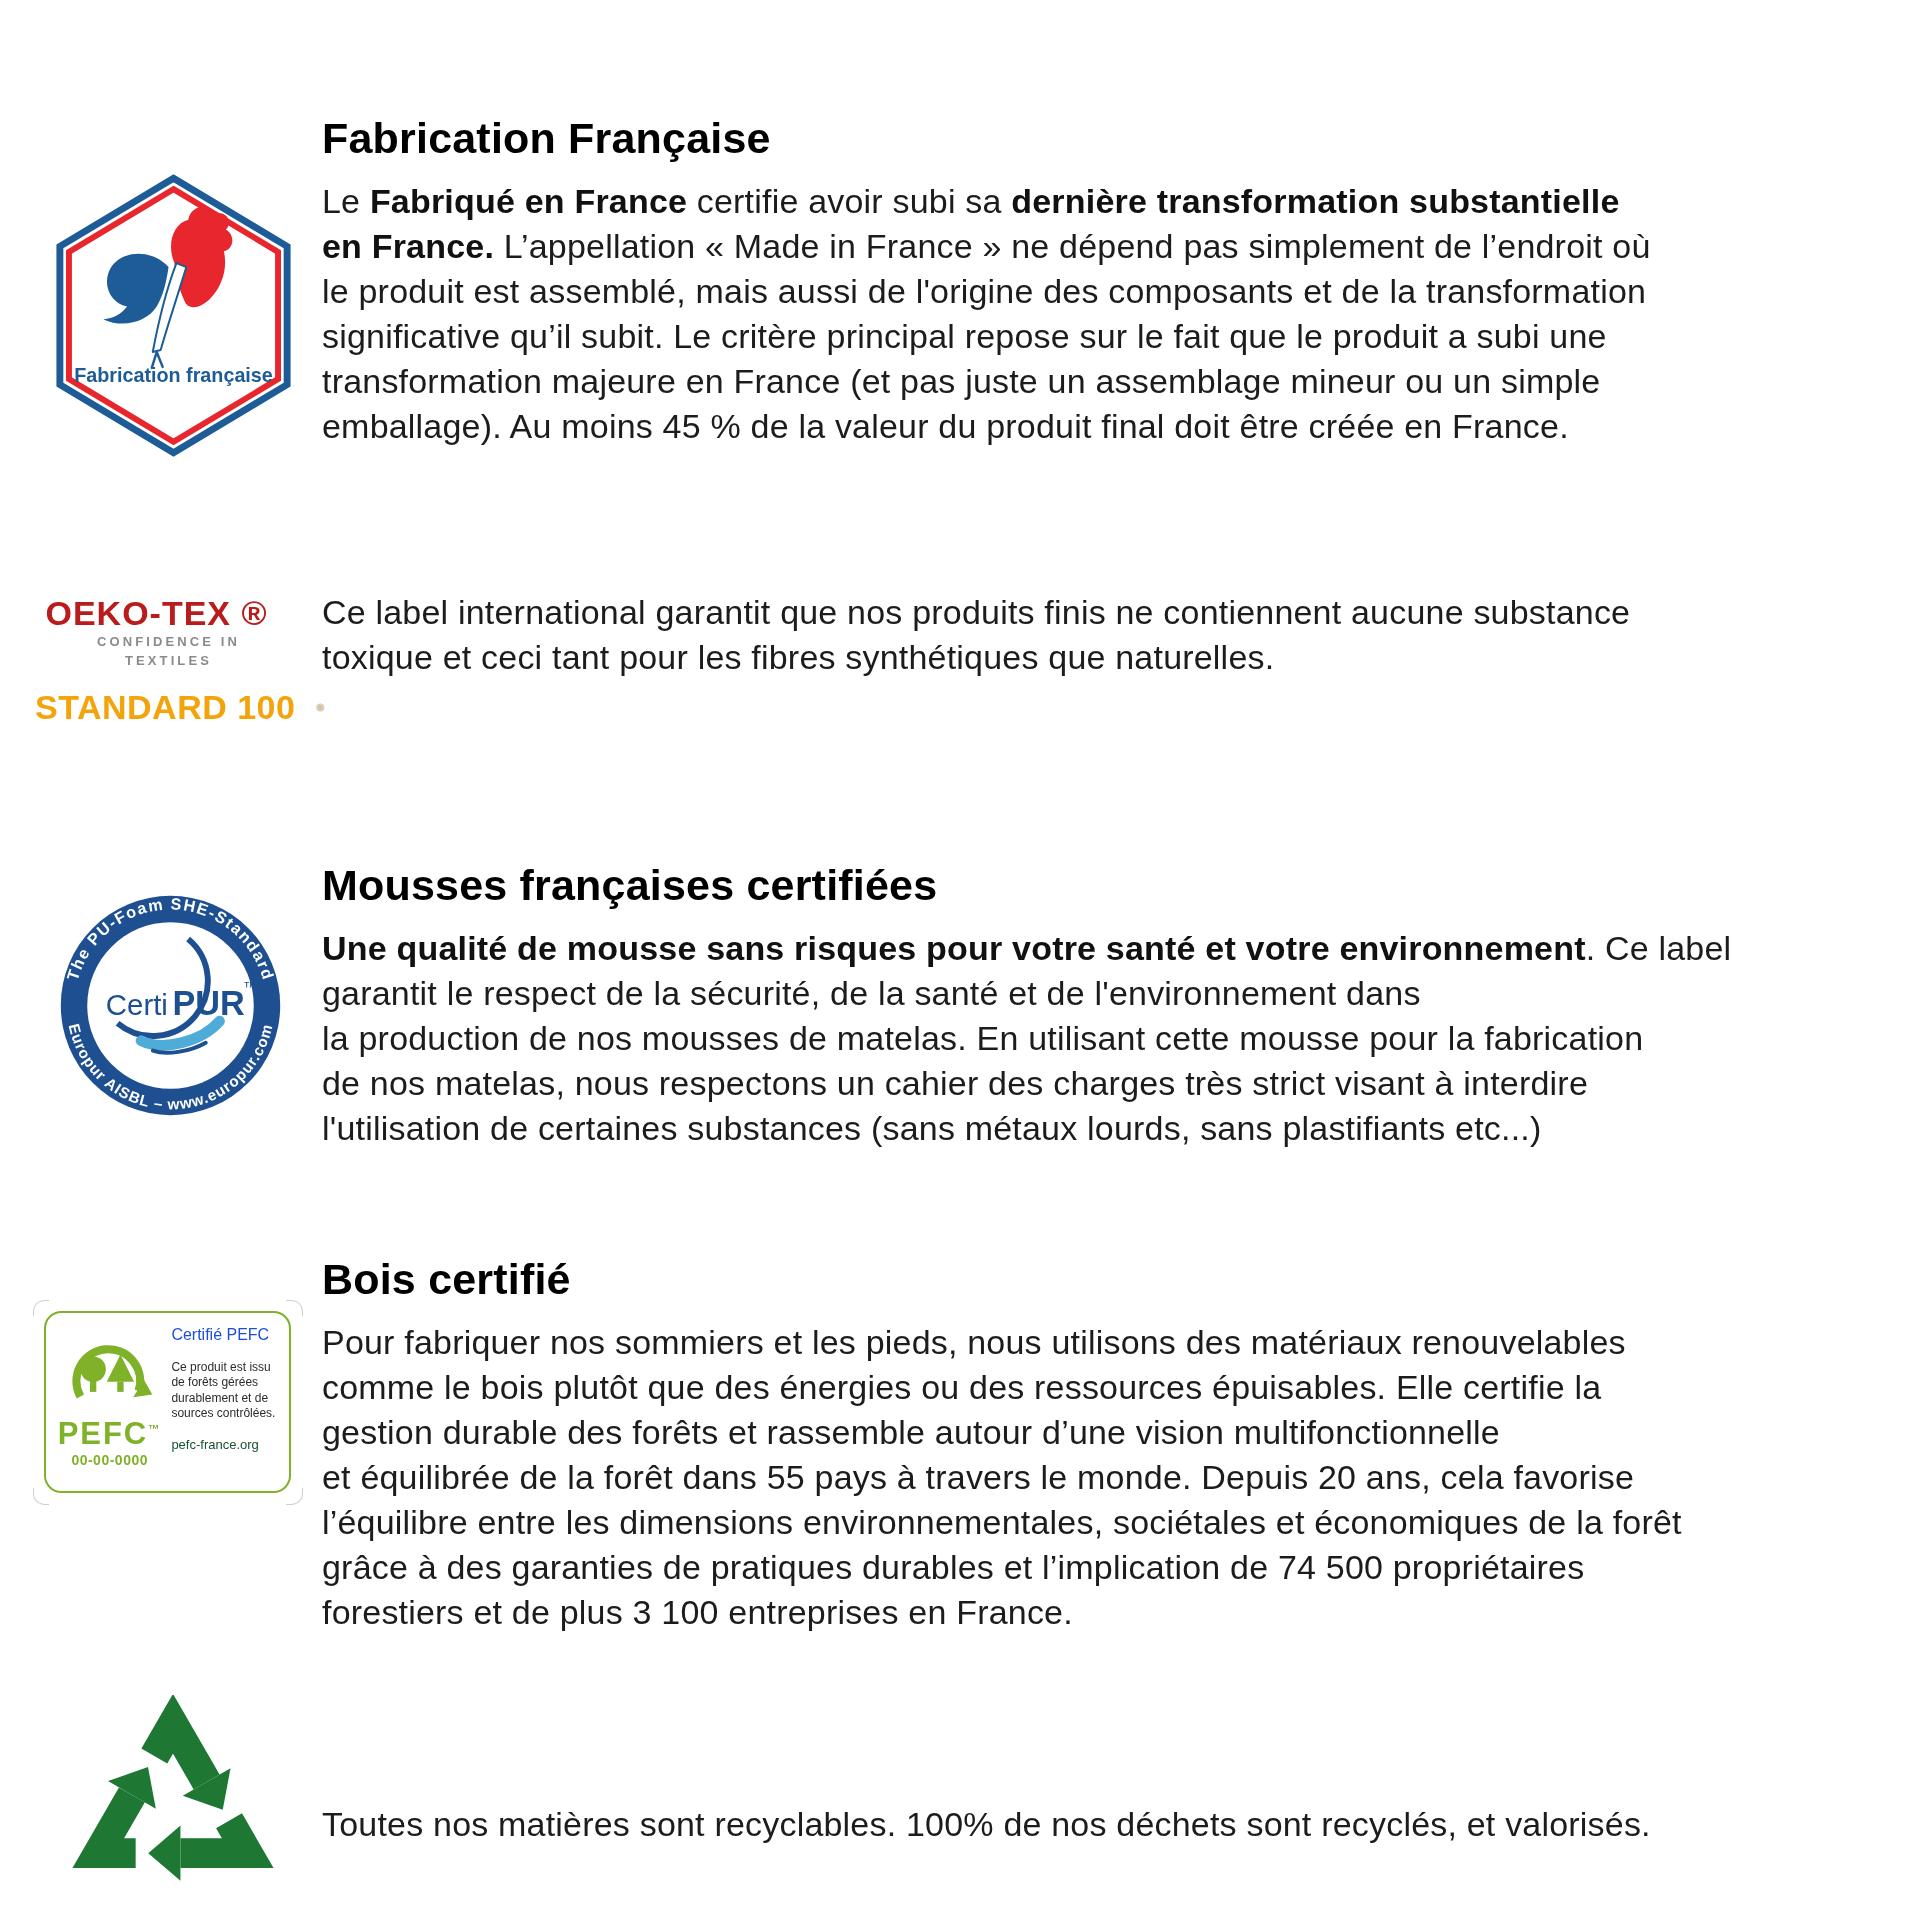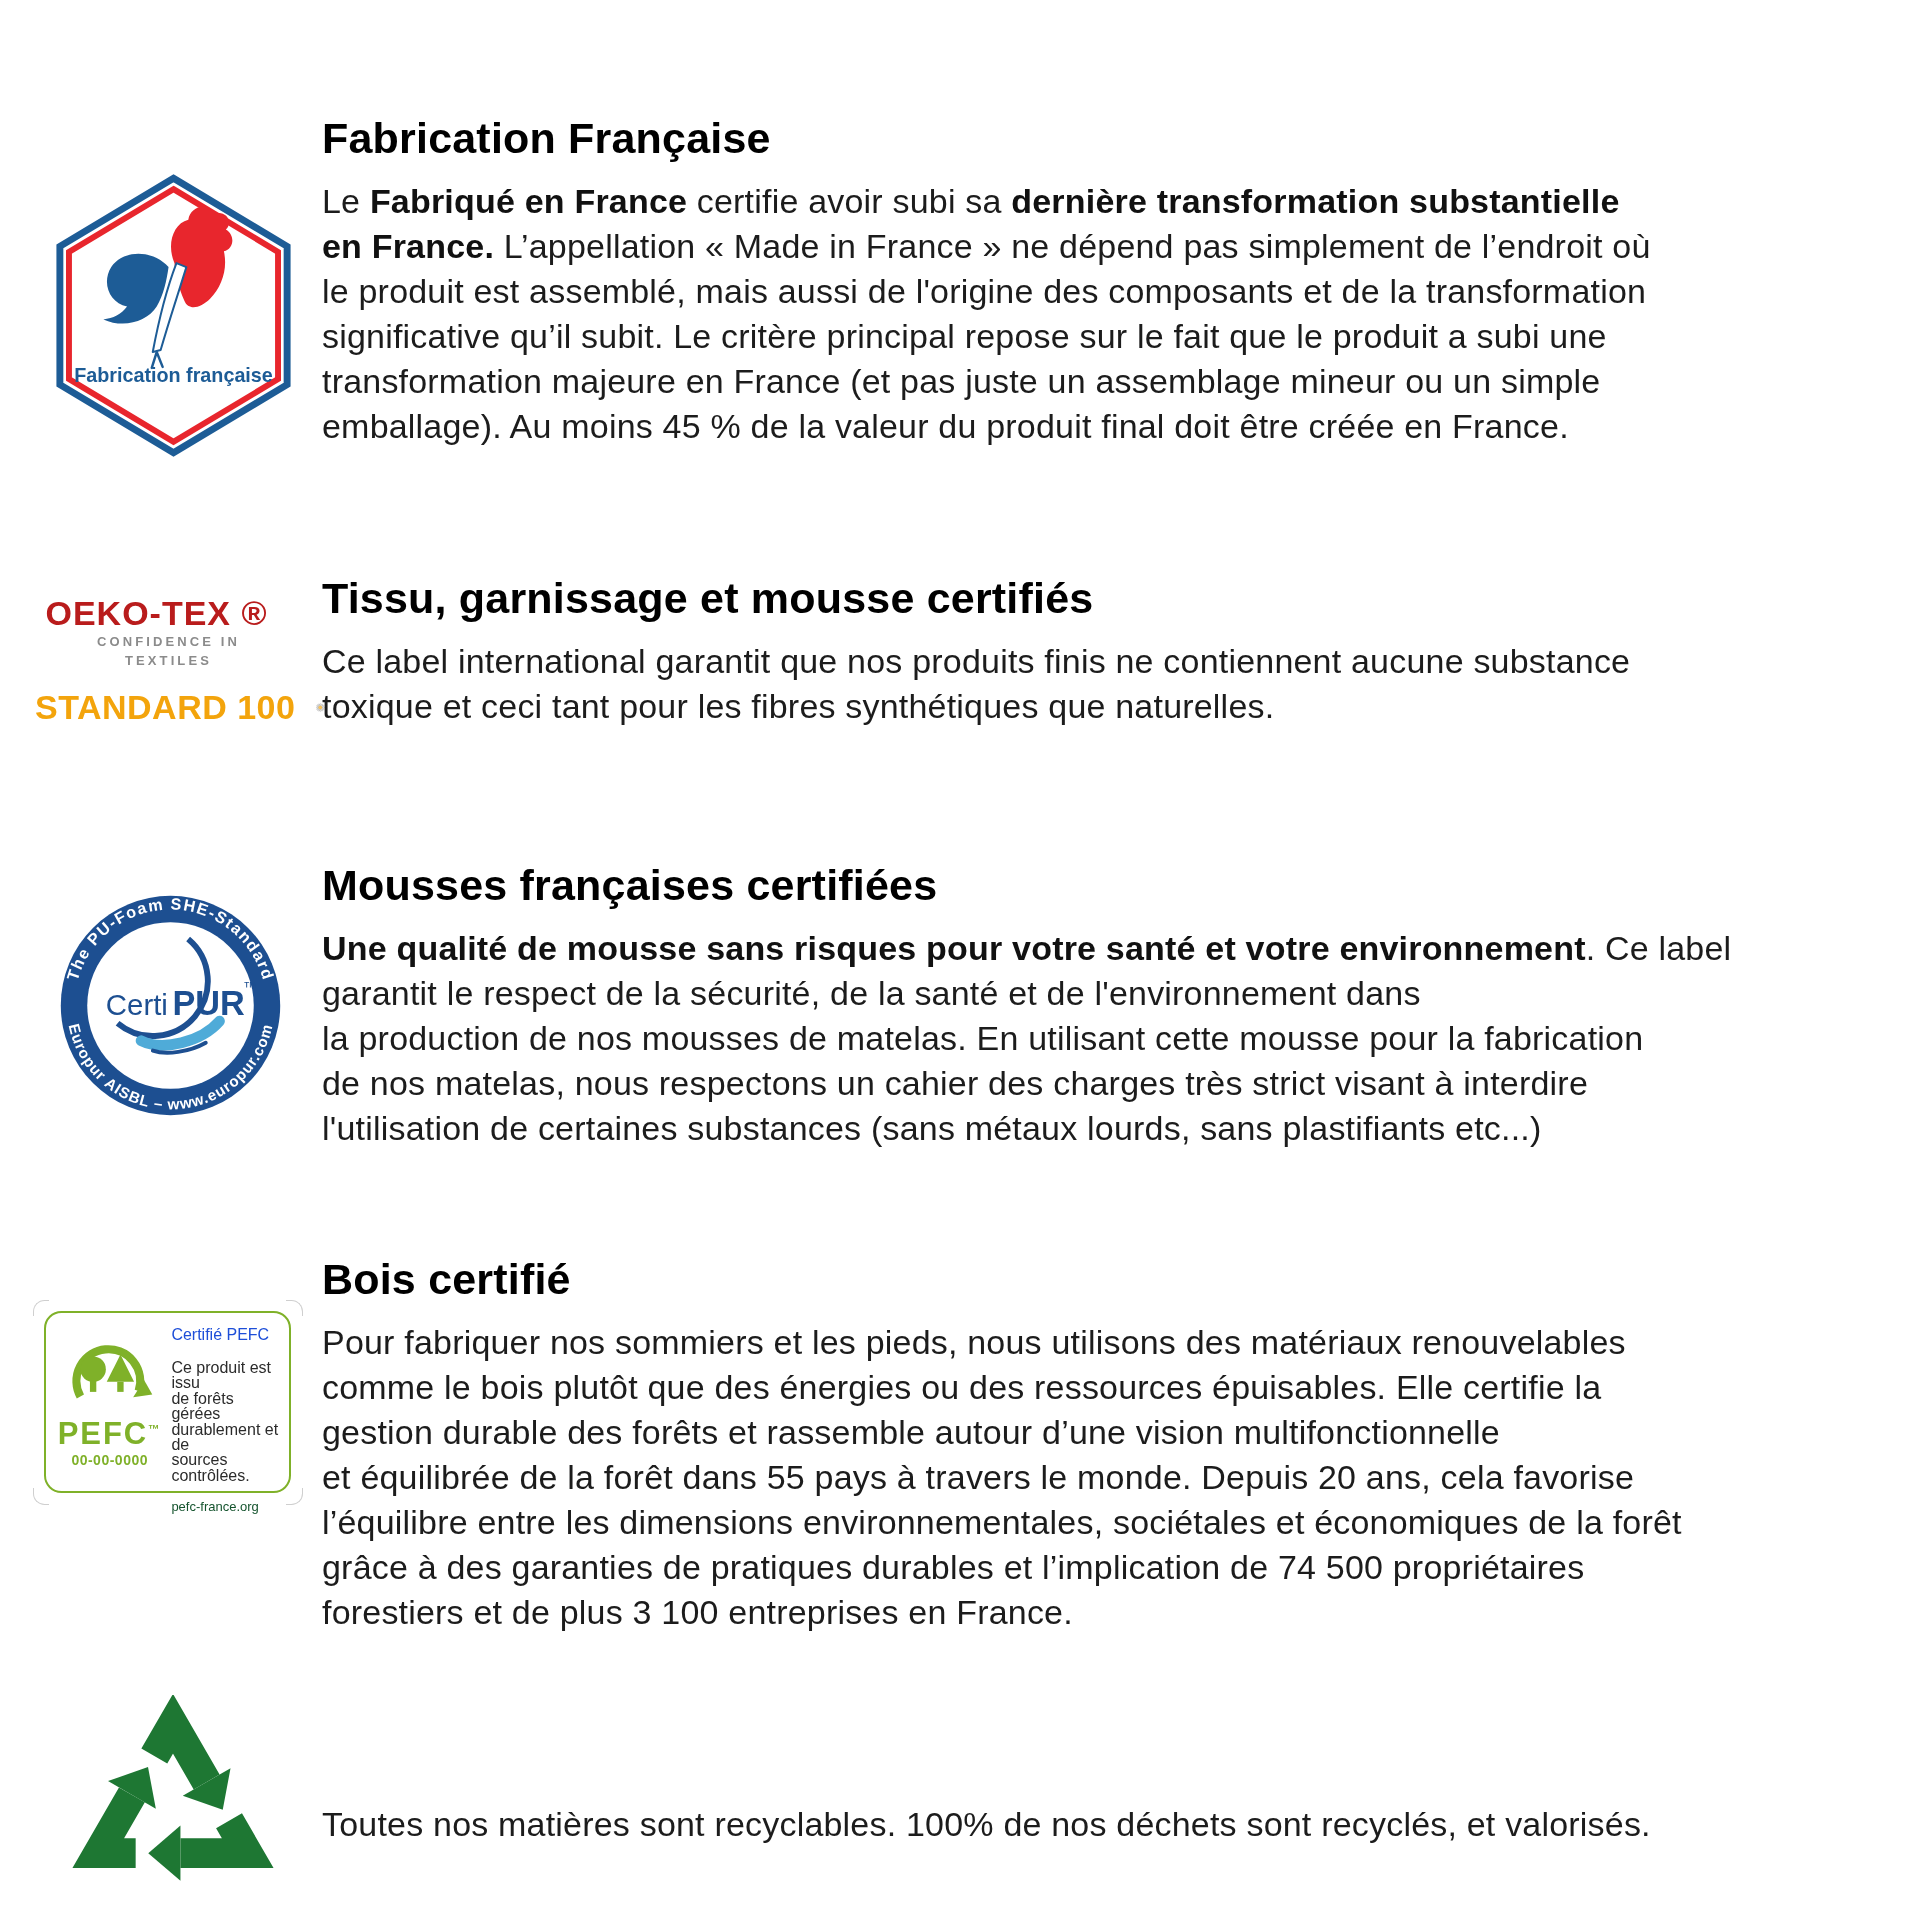--- a/index.html
+++ b/index.html
@@ -30,21 +30,21 @@
   .oeko-standard{font-size:34px;font-weight:bold;color:#f3a40c;letter-spacing:0.5px;white-space:nowrap;}
   
   .pefc-label{box-sizing:border-box;width:247px;height:182px;background:#fff;border:2.9px solid #7fb129;
               border-radius:17.4px;display:flex;padding:11.6px 7.7px 7.7px 9.7px;position:relative;}
   .pefc-left{width:108px;display:flex;flex-direction:column;align-items:center;justify-content:center;}
   .pefc-brand{font-size:31px;font-weight:bold;color:#7fb129;letter-spacing:1.9px;line-height:31px;margin-top:1.9px;}
   .pefc-brand sup{font-size:11.6px;}
   .pefc-code{font-size:14px;font-weight:bold;color:#7fb129;letter-spacing:0.5px;margin-top:2px;}
   .pefc-right{flex:1;padding-left:7.7px;display:flex;flex-direction:column;}
   .pefc-title{font-size:16px;font-weight:normal;color:#1d4ed8;margin-top:1.9px;}
-  .pefc-desc{font-size:16px;line-height:15.4px;color:#2b2b2b;margin-top:15.4px;white-space:pre-line;}
+  .pefc-desc{font-size:12px;line-height:15.4px;color:#2b2b2b;margin-top:15.4px;white-space:pre-line;}
   .pefc-site{font-size:13px;color:#14532d;margin-top:15.4px;}
   .corner-mark{position:absolute;width:15.4px;height:15.4px;border:0 solid #cfcfcf;}
   .cm-tl{left:-13.5px;top:-13.5px;border-left-width:1.9px;border-top-width:1.9px;border-top-left-radius:11.6px;}
   .cm-tr{right:-13.5px;top:-13.5px;border-right-width:1.9px;border-top-width:1.9px;border-top-right-radius:11.6px;}
   .cm-bl{left:-13.5px;bottom:-13.5px;border-left-width:1.9px;border-bottom-width:1.9px;border-bottom-left-radius:11.6px;}
   .cm-br{right:-13.5px;bottom:-13.5px;border-right-width:1.9px;border-bottom-width:1.9px;border-bottom-right-radius:11.6px;}
 </style>
 </head>
 <body>
 
@@ -128,21 +128,20 @@
             <line x1="18" y1="44" x2="46" y2="44"></line>
             <line x1="18" y1="50" x2="46" y2="50"></line>
           <line x1="26" y1="30" x2="26" y2="58"></line>
             <line x1="32" y1="30" x2="32" y2="58"></line>
             <line x1="38" y1="30" x2="38" y2="58"></line>
         </g>
       </svg>
     </div>
   </div>
   <div class="section-text" id="s2-text">
-    <h2 class="section-heading">Tissu, garnissage et mousse certifiés</h2>
     <div class="section-body">Ce label international garantit que nos produits finis ne contiennent aucune substance
 toxique et ceci tant pour les fibres synthétiques que naturelles.</div>
   </div>
 
   <div class="logo-block" id="s3-logo">
     <svg width="239" height="239" viewBox="0 0 244 244">
       <defs>
         <path id="arcTop" d="M 24,122 A 98,98 0 0 1 220,122"></path>
         <path id="arcBot" d="M 16,122 A 106,106 0 0 0 228,122"></path>
       </defs>

